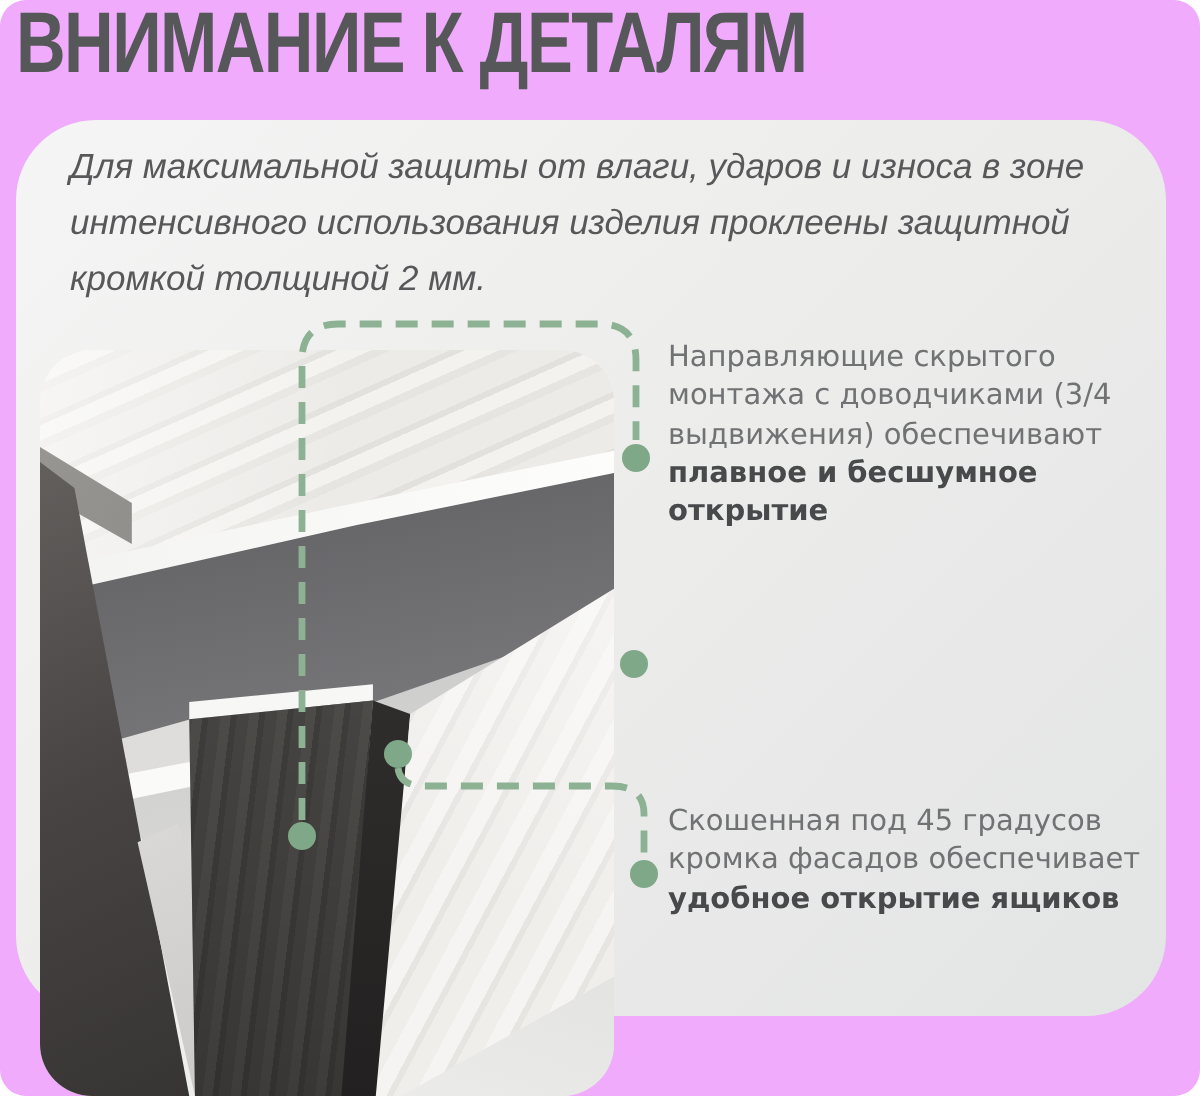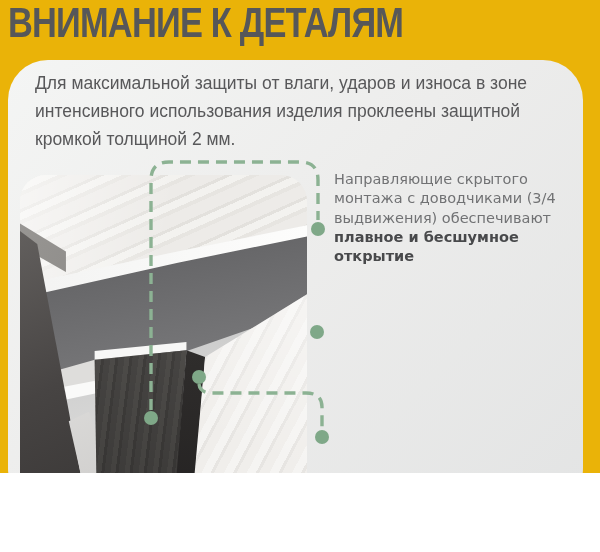--- a/index.html
+++ b/index.html
@@ -1,37 +1,38 @@
 <!DOCTYPE html>
 <html><head>
 <meta charset="utf-8">
 <style>
   html,body{margin:0;padding:0;background:#ffffff;}
   .stage{
-    position:relative;width:600px;height:473px;overflow:hidden;
-    background:#eab308;
+    position:relative;width:600px;height:548px;overflow:hidden;
+    background:#f0abfc;
     font-family:"Liberation Sans", sans-serif;
+    border-radius:13px;
   }
   
   .title{
     position:absolute;left:8px;top:-2px;margin:0;
     font-family:"Liberation Sans", sans-serif;
     font-size:43px;font-weight:700;color:#565759;
     letter-spacing:-1px;white-space:nowrap;
     transform:scaleX(.80);transform-origin:left top;
   }
   
   .card{
     position:absolute;left:8px;top:60px;width:575px;height:448px;
     border-radius:40px;
     background:linear-gradient(135deg,#f4f5f4 0%,#ededec 45%,#e3e4e4 100%);
   }
   .intro{
     position:absolute;left:27px;top:10px;width:510px;margin:0;
-    font-size:17.5px;line-height:27.8px;color:#58585a;
+    font-size:17.5px;line-height:27.8px;color:#58585a;font-style:italic;
   }
   
   .ann{
     position:absolute;left:326px;width:252px;
     font-family:"DejaVu Sans", sans-serif;
     font-size:14.5px;line-height:19.3px;color:#717274;
   }
   .ann .b{font-weight:700;color:#48494b;}
   .ann1{top:110px;}
   .ann2{top:247px;}
@@ -114,20 +115,21 @@
 <body>
 
 <div class="stage">
 
   <h1 class="title">ВНИМАНИЕ К ДЕТАЛЯМ</h1>
 
   <div class="card">
     <p class="intro">Для максимальной защиты от влаги, ударов и износа в зоне интенсивного использования изделия проклеены защитной кромкой толщиной 2 мм.</p>
 
     <div class="ann ann1"><span>Направляющие скрытого монтажа с доводчиками (3/4 выдвижения) обеспечивают </span><span class="b">плавное и бесшумное открытие</span><br></div>
+    <div class="ann ann3"><span>Скошенная под 45 градусов кромка фасадов обеспечивает </span><span class="b">удобное открытие ящиков</span></div>
   </div>
 
   <div class="photo">
     <div class="ly-cavity"></div>
     <div class="ly-floor"></div>
     <div class="ly-sideband2"></div>
     <div class="ly-sideband"></div>
     <div class="ly-woodtop"></div>
     <div class="ly-endcap"></div>
     <div class="ly-edgestrip"></div>

